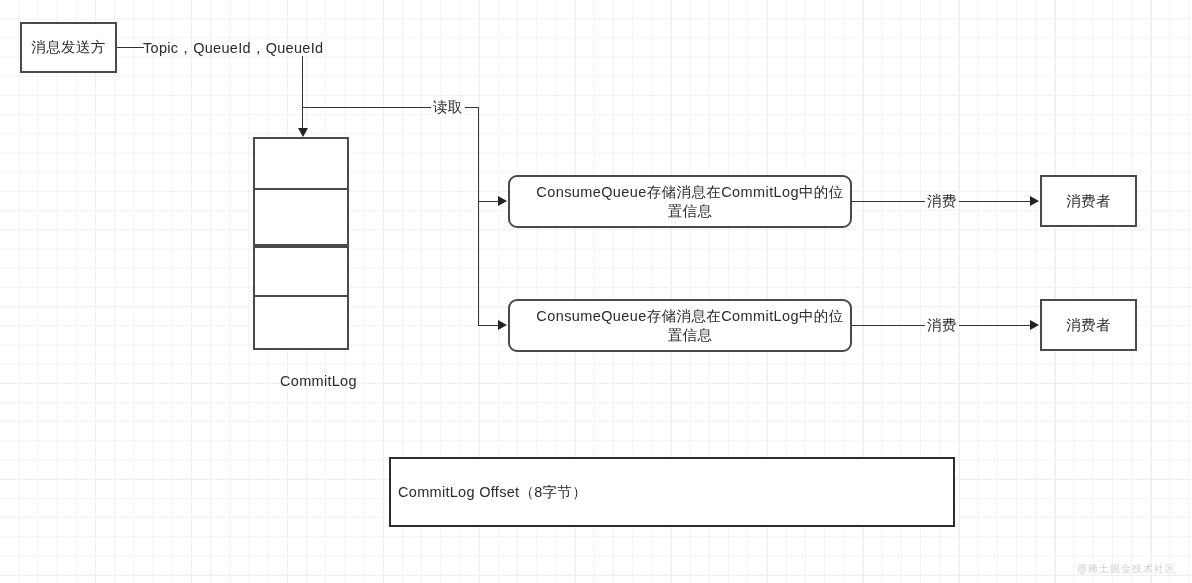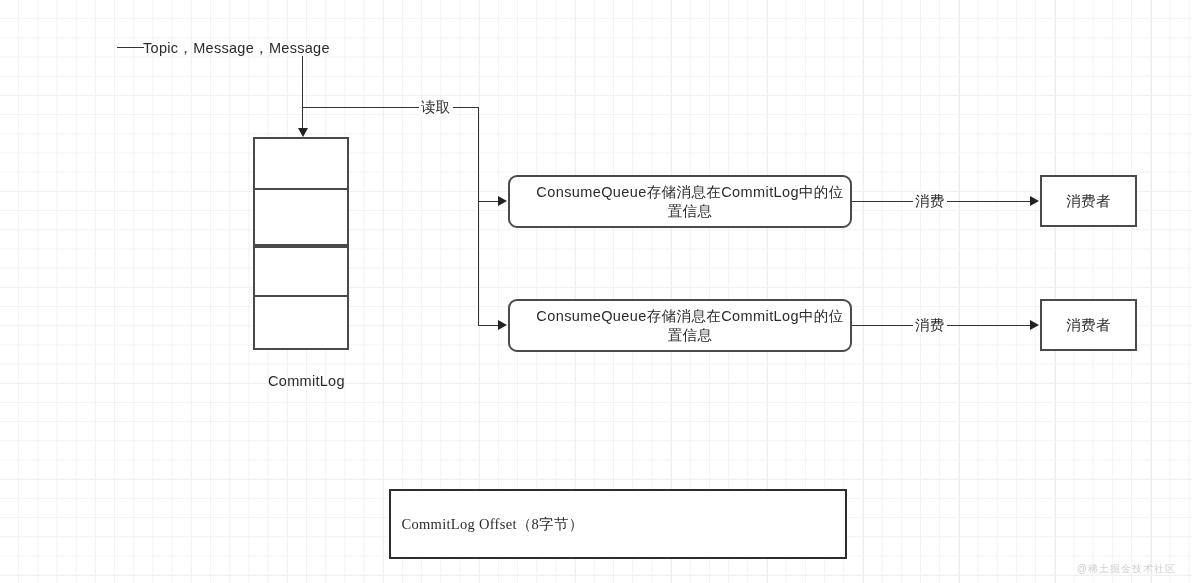--- a/index.html
+++ b/index.html
@@ -55,20 +55,21 @@
   
   .edge-label {
     position: absolute;
     color: #2b2b2b;
     font-size: 14.5px;
     letter-spacing: 0.3px;
     white-space: nowrap;
     background: #fdfdfd;
     padding: 0 2px;
     line-height: 16px;
+    margin-left: 12px;
   }
 
   .hline {
     position: absolute;
     height: 0;
     border-top: 1.8px solid #333333;
   }
   .vline {
     position: absolute;
     width: 0;
@@ -135,34 +136,37 @@
     font-size: 10px;
     letter-spacing: 1px;
     white-space: nowrap;
   }
 </style>
 </head>
 <body>
 
 <div id="canvas">
 
+  <div class="node" id="producer" style="left:20px; top:22px; width:97px; height:51px;">
+    <span>消息发送方</span>
+  </div>
 
   <div class="hline" style="left:117px; top:47px; width:27px;"></div>
-  <div class="plain-label" style="left:143px; top:39px;">Topic，Message，Message</div>
+  <div class="plain-label" style="left:143px; top:39px;">Topic，QueueId，QueueId</div>
 
   <div class="vline" style="left:302px; top:56px; height:75px;"></div>
   <div class="arrow-down" style="left:297.5px; top:128px;"></div>
 
   <div id="commitlog" style="left:253px; top:137px; width:96px; height:213px;">
     <div class="seg" style="height:51px;"></div>
     <div class="seg thick" style="height:58px;"></div>
     <div class="seg" style="height:49px;"></div>
     <div class="seg" style="height:51px;"></div>
   </div>
-  <div class="plain-label" style="left:268px; top:373px;">CommitLog</div>
+  <div class="plain-label" style="left:280px; top:373px;">CommitLog</div>
 
   <div class="hline" style="left:302px; top:107px; width:177px;"></div>
   <div class="edge-label" style="left:419px; top:99px;">读取</div>
 
   <div class="vline" style="left:478px; top:107px; height:219px;"></div>
 
   <div class="hline" style="left:478px; top:201px; width:21px;"></div>
   <div class="arrow-right" style="left:498px; top:196px;"></div>
 
   <div class="hline" style="left:478px; top:325px; width:21px;"></div>
@@ -185,21 +189,21 @@
   </div>
 
   <div class="hline" style="left:852px; top:325px; width:180px;"></div>
   <div class="edge-label" style="left:913px; top:317px;">消费</div>
   <div class="arrow-right" style="left:1030px; top:320px;"></div>
 
   <div class="node" style="left:1040px; top:299px; width:97px; height:52px;">
     <span>消费者</span>
   </div>
 
-  <div id="record-table" style="left:389px; top:489px; width:458px; height:70px;font-family:Liberation Serif, serif;">
+  <div id="record-table" style="left:389px; top:457px; width:566px; height:70px;">
     <div class="cell" style="width:203px;">
       <span>CommitLog Offset（8字节）</span>
     </div>
   </div>
 
   <div id="watermark">@稀土掘金技术社区</div>
 
 </div>
 
 </body></html>

